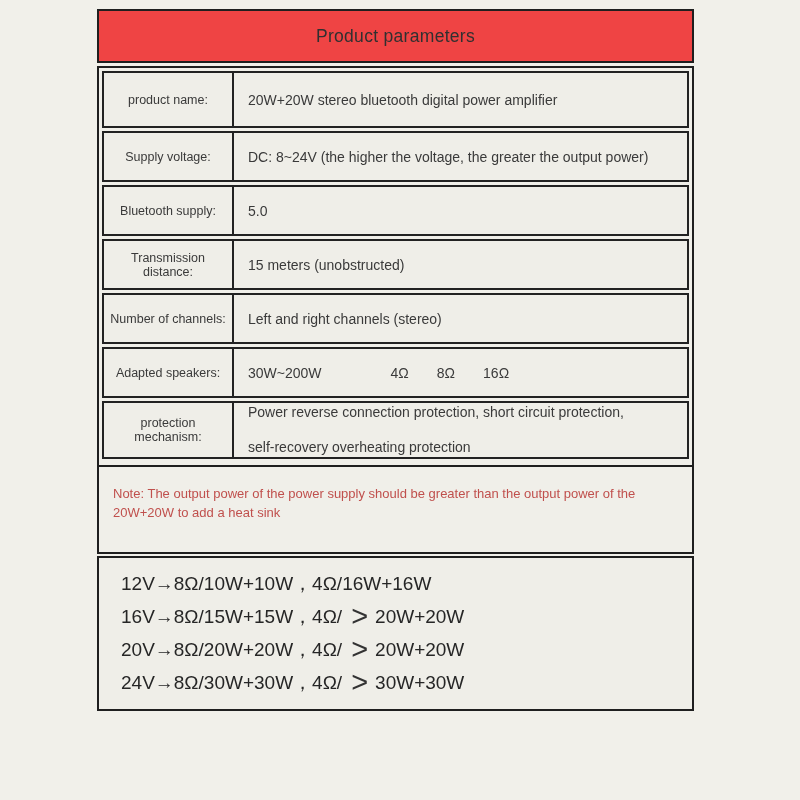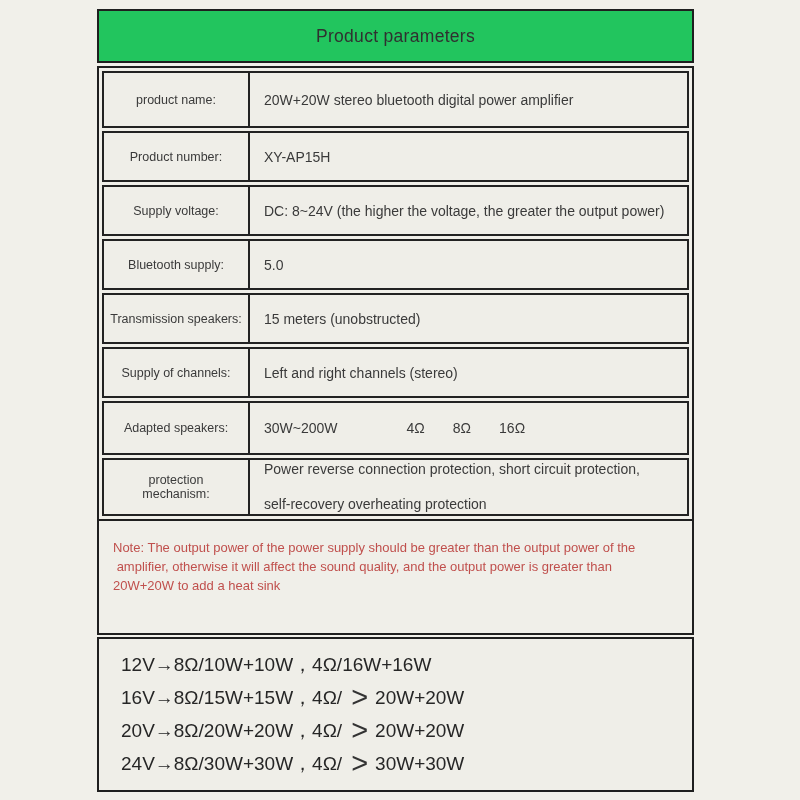--- a/index.html
+++ b/index.html
@@ -12,21 +12,21 @@
     color: #3a3a3a;
   }
   .sheet {
     width: 597px;
     margin-left: 97px;
     padding-top: 9px;
     box-sizing: border-box;
   }
   .title-box {
     border: 2px solid #1f1f1f;
-    background: #22c55e;
+    background: #ef4444;
     height: 54px;
     box-sizing: border-box;
     display: flex;
     align-items: center;
     justify-content: center;
     margin-bottom: 3px;
   }
   .title-box span {
     font-size: 17.5px;
     color: #303030;
@@ -49,21 +49,21 @@
   }
   .row:first-child { min-height: 57px; }
   .row:nth-child(7) { min-height: 54px; }
   .row:nth-child(8) { min-height: 55px; margin-bottom: 0; }
   .cell {
     display: flex;
     align-items: center;
     box-sizing: border-box;
   }
   .label {
-    width: 146px;
+    width: 130px;
     flex: none;
     border-right: 2px solid #222222;
     justify-content: center;
     text-align: center;
     font-size: 12.5px;
     padding: 2px;
     white-space: pre-line;
   }
   .value {
     flex: 1;
@@ -75,21 +75,21 @@
     flex-direction: column;
     align-items: flex-start;
     justify-content: center;
     line-height: 19px;
     gap: 16px;
   }
   .range { margin-right: 69px; }
   .imp { margin-right: 28px; }
   .note {
     border-top: 2px solid #1f1f1f;
-    padding: 17px 8px 38px 14px;
+    padding: 17px 8px 30px 14px;
     color: #c0504d;
     font-size: 13px;
     line-height: 19px;
   }
   .note div { white-space: pre-wrap; }
   .specs-box {
     border: 2px solid #1f1f1f;
     background: #efeee8;
     margin-top: 2px;
     box-sizing: border-box;
@@ -120,42 +120,38 @@
   </div>
 
   <div class="table-wrap">
     <div class="rows">
 
       <div class="row">
         <div class="cell label">product name:</div>
         <div class="cell value">20W+20W stereo bluetooth digital power amplifier</div>
       </div>
 
-      <div class="row">
-        <div class="cell label">Product number:</div>
-        <div class="cell value">XY-AP15H</div>
-      </div>
 
       <div class="row">
         <div class="cell label">Supply voltage:</div>
         <div class="cell value">DC: 8~24V (the higher the voltage, the greater the output power)</div>
       </div>
 
       <div class="row">
         <div class="cell label">Bluetooth supply:</div>
         <div class="cell value">5.0</div>
       </div>
 
       <div class="row">
-        <div class="cell label">Transmission speakers:</div>
+        <div class="cell label">Transmission distance:</div>
         <div class="cell value">15 meters (unobstructed)</div>
       </div>
 
       <div class="row">
-        <div class="cell label">Supply of channels:</div>
+        <div class="cell label">Number of channels:</div>
         <div class="cell value">Left and right channels (stereo)</div>
       </div>
 
       <div class="row">
         <div class="cell label">Adapted speakers:</div>
         <div class="cell value">
           <span class="range">30W~200W</span>
           <span class="imp">4Ω</span>
           <span class="imp">8Ω</span>
           <span class="imp">16Ω</span>
@@ -168,21 +164,20 @@
         <div class="cell value value-multiline">
           <div>Power reverse connection protection, short circuit protection,</div>
           <div>self-recovery overheating protection</div>
         </div>
       </div>
 
     </div>
 
     <div class="note">
       <div>Note: The output power of the power supply should be greater than the output power of the</div>
-      <div> amplifier, otherwise it will affect the sound quality, and the output power is greater than</div>
       <div>20W+20W to add a heat sink</div>
     </div>
   </div>
 
   <div class="specs-box">
     <div class="spec-line">
       <span>12V→8Ω/10W+10W，4Ω/</span><span>16W+16W</span>
     </div>
     <div class="spec-line">
       <span>16V→8Ω/15W+15W，4Ω/</span><span class="gt">&gt;</span><span>20W+20W</span>

